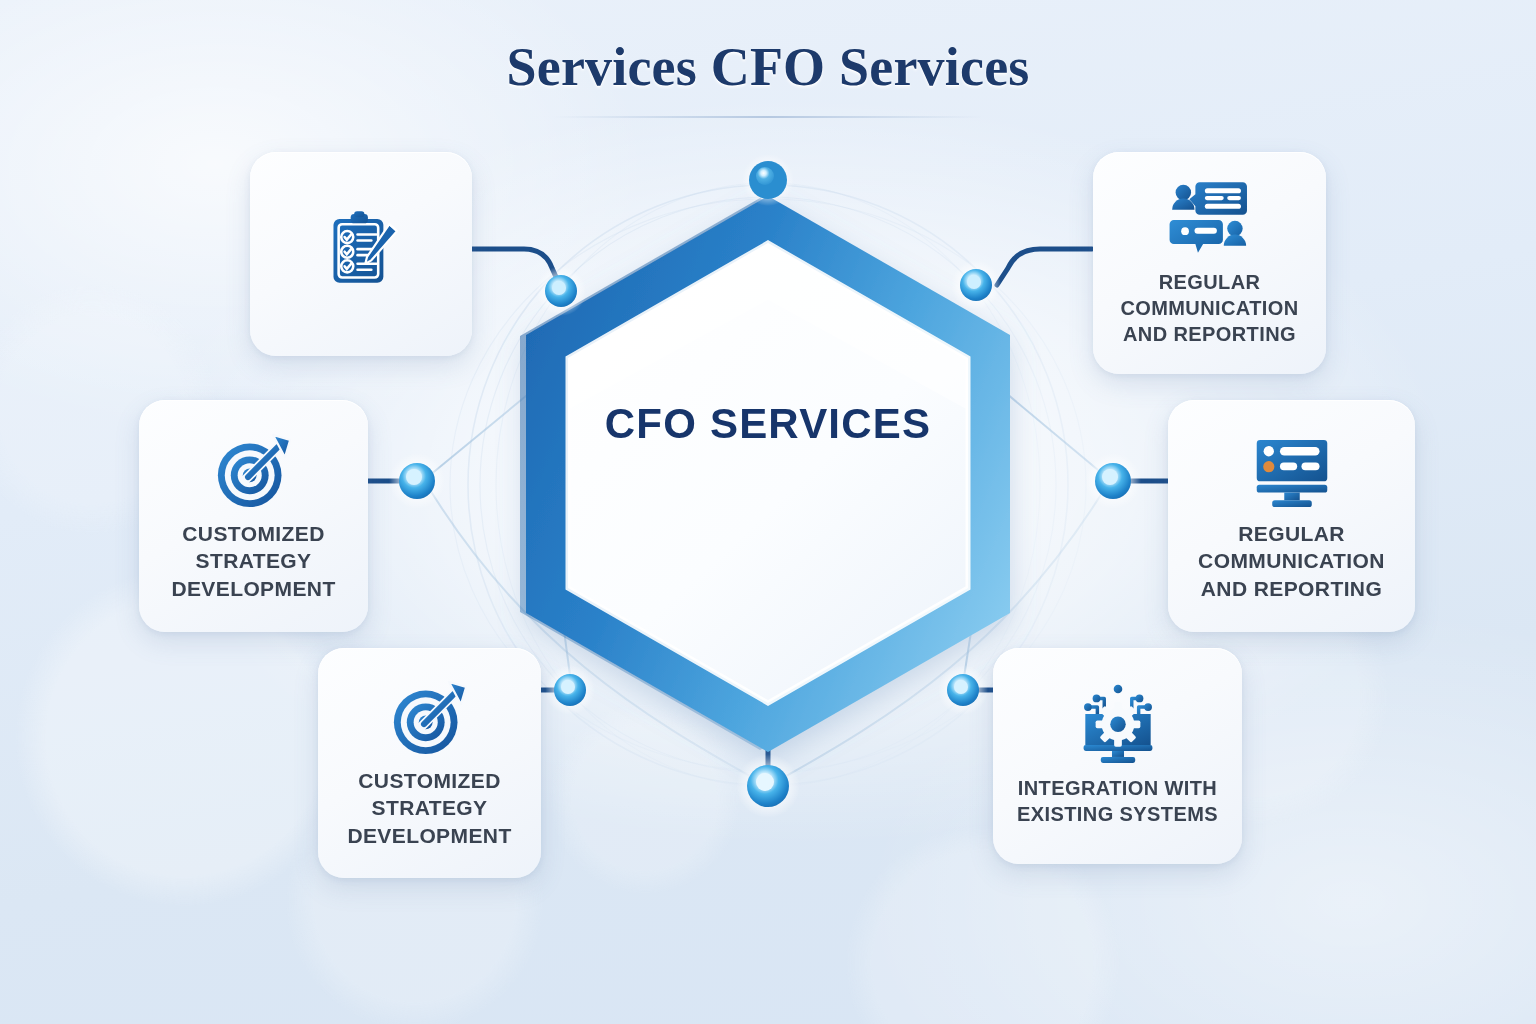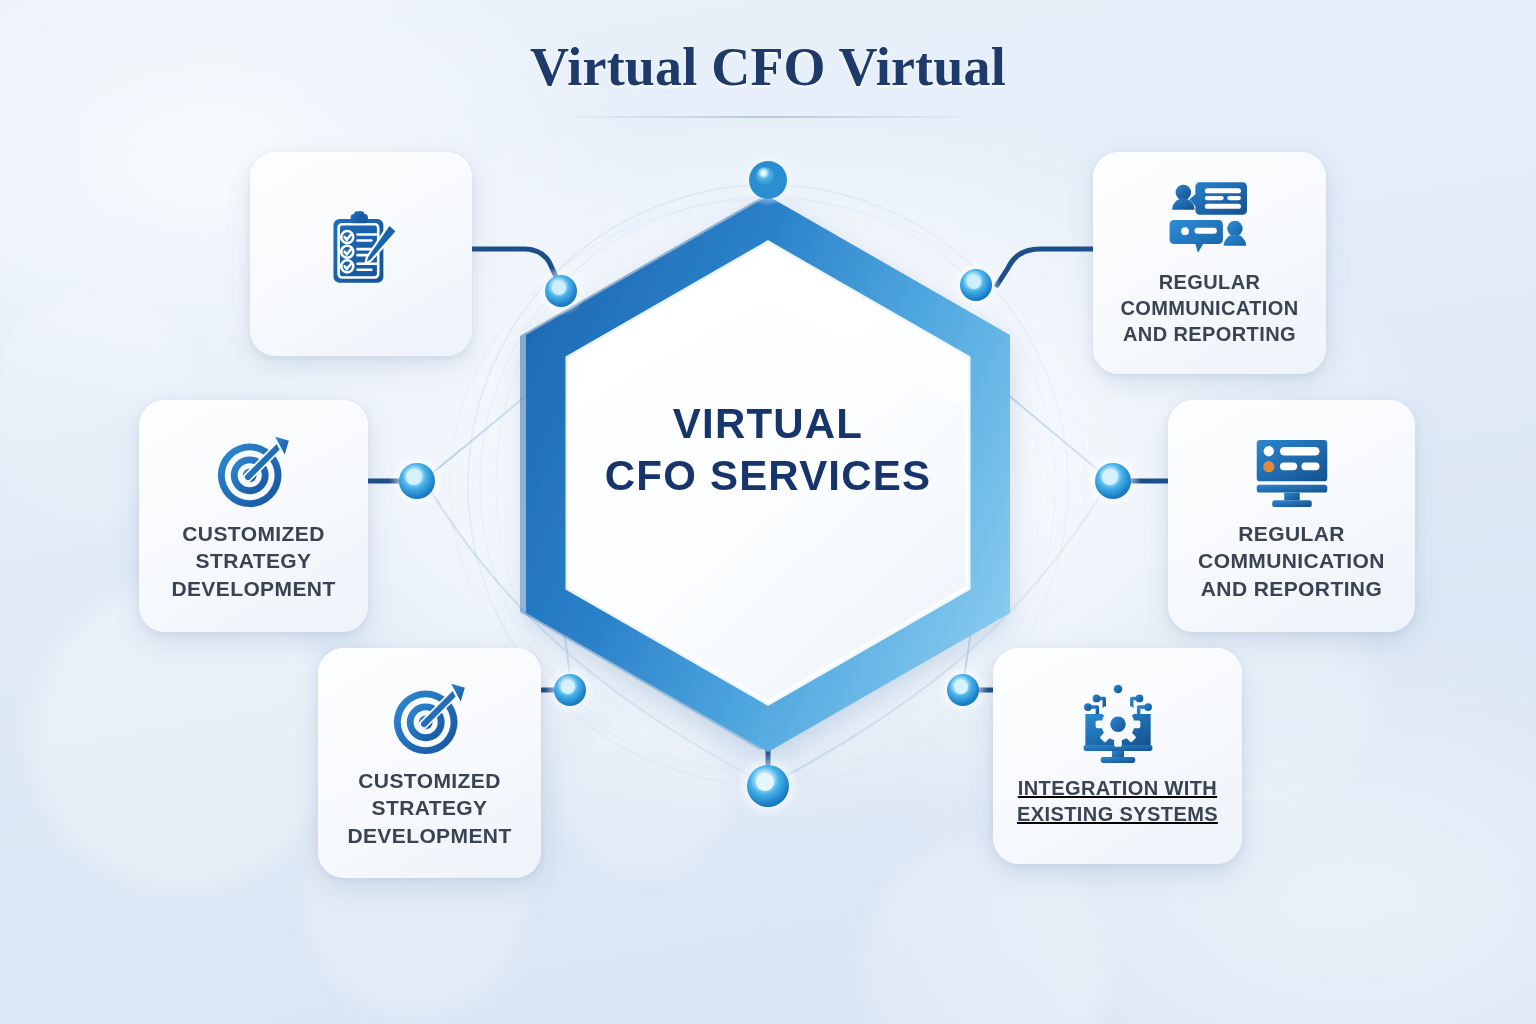--- a/index.html
+++ b/index.html
@@ -123,34 +123,34 @@
     line-height: 1.30;
     white-space: pre-line;
   }
 
   
   #card-initial-assessment      { left: 250px;  top: 152px; width: 222px; height: 204px; }
   #card-regular-comm-top        { left: 1093px; top: 152px; width: 233px; height: 222px; }
   #card-customized-strategy-left{ left: 139px;  top: 400px; width: 229px; height: 232px; }
   #card-regular-comm-right      { left: 1168px; top: 400px; width: 247px; height: 232px; }
   #card-customized-strategy-bot { left: 318px;  top: 648px; width: 223px; height: 230px; }
-  #card-integration             { left: 993px;  top: 648px; width: 249px; height: 216px; text-decoration: underline; }
+  #card-integration             { left: 993px;  top: 648px; width: 249px; height: 216px; }
 
   #card-regular-comm-top .card-label,
   #card-integration .card-label { font-size: 20px; }
 </style>
 </head>
 <body>
 
 <div id="stage">
   <div id="bg-noise"></div>
 </div>
 
 <div id="title-wrap">
-  <h1 id="page-title">Virtual CFO Virtual</h1>
+  <h1 id="page-title">Services CFO Services</h1>
   <div id="title-rule"></div>
 </div>
 
 <svg id="lines-svg" viewBox="0 0 1536 1024">
   <defs>
     <linearGradient id="orbitGrad" x1="0" y1="0" x2="1" y2="1">
       <stop offset="0%" stop-color="#c4d6ea" stop-opacity=".85"></stop>
       <stop offset="100%" stop-color="#d8e5f3" stop-opacity=".45"></stop>
     </linearGradient>
     <linearGradient id="thinLink" x1="0" y1="0" x2="1" y2="0">
@@ -219,21 +219,20 @@
 
   <g>
     <path d="M768 243 L 968 358 L 968 588 L 768 703 L 568 588 L 568 358 Z" fill="url(#hexInner)"></path>
     <path d="M768 243 L 968 358 L 968 588 L 768 703 L 568 588 L 568 358 Z" fill="none" stroke="#ffffff" stroke-width="5" opacity=".9"></path>
   </g>
 
   <path d="M768 243 L 968 358 L 968 410 L 768 300 L 568 410 L 568 358 Z" fill="#ffffff" opacity=".55"></path>
 </svg>
 
 <div id="hex-label">
-  <span class="l">VIRTUAL</span>
   <span class="l">CFO SERVICES</span>
 </div>
 
 <svg id="nodes-svg" viewBox="0 0 1536 1024">
   <defs>
     <radialGradient id="nodeCore" cx="0.42" cy="0.36" r="0.72">
       <stop offset="0%" stop-color="#ffffff"></stop>
       <stop offset="22%" stop-color="#d7f2ff"></stop>
       <stop offset="46%" stop-color="#47b3ea"></stop>
       <stop offset="78%" stop-color="#1e82c9"></stop>

